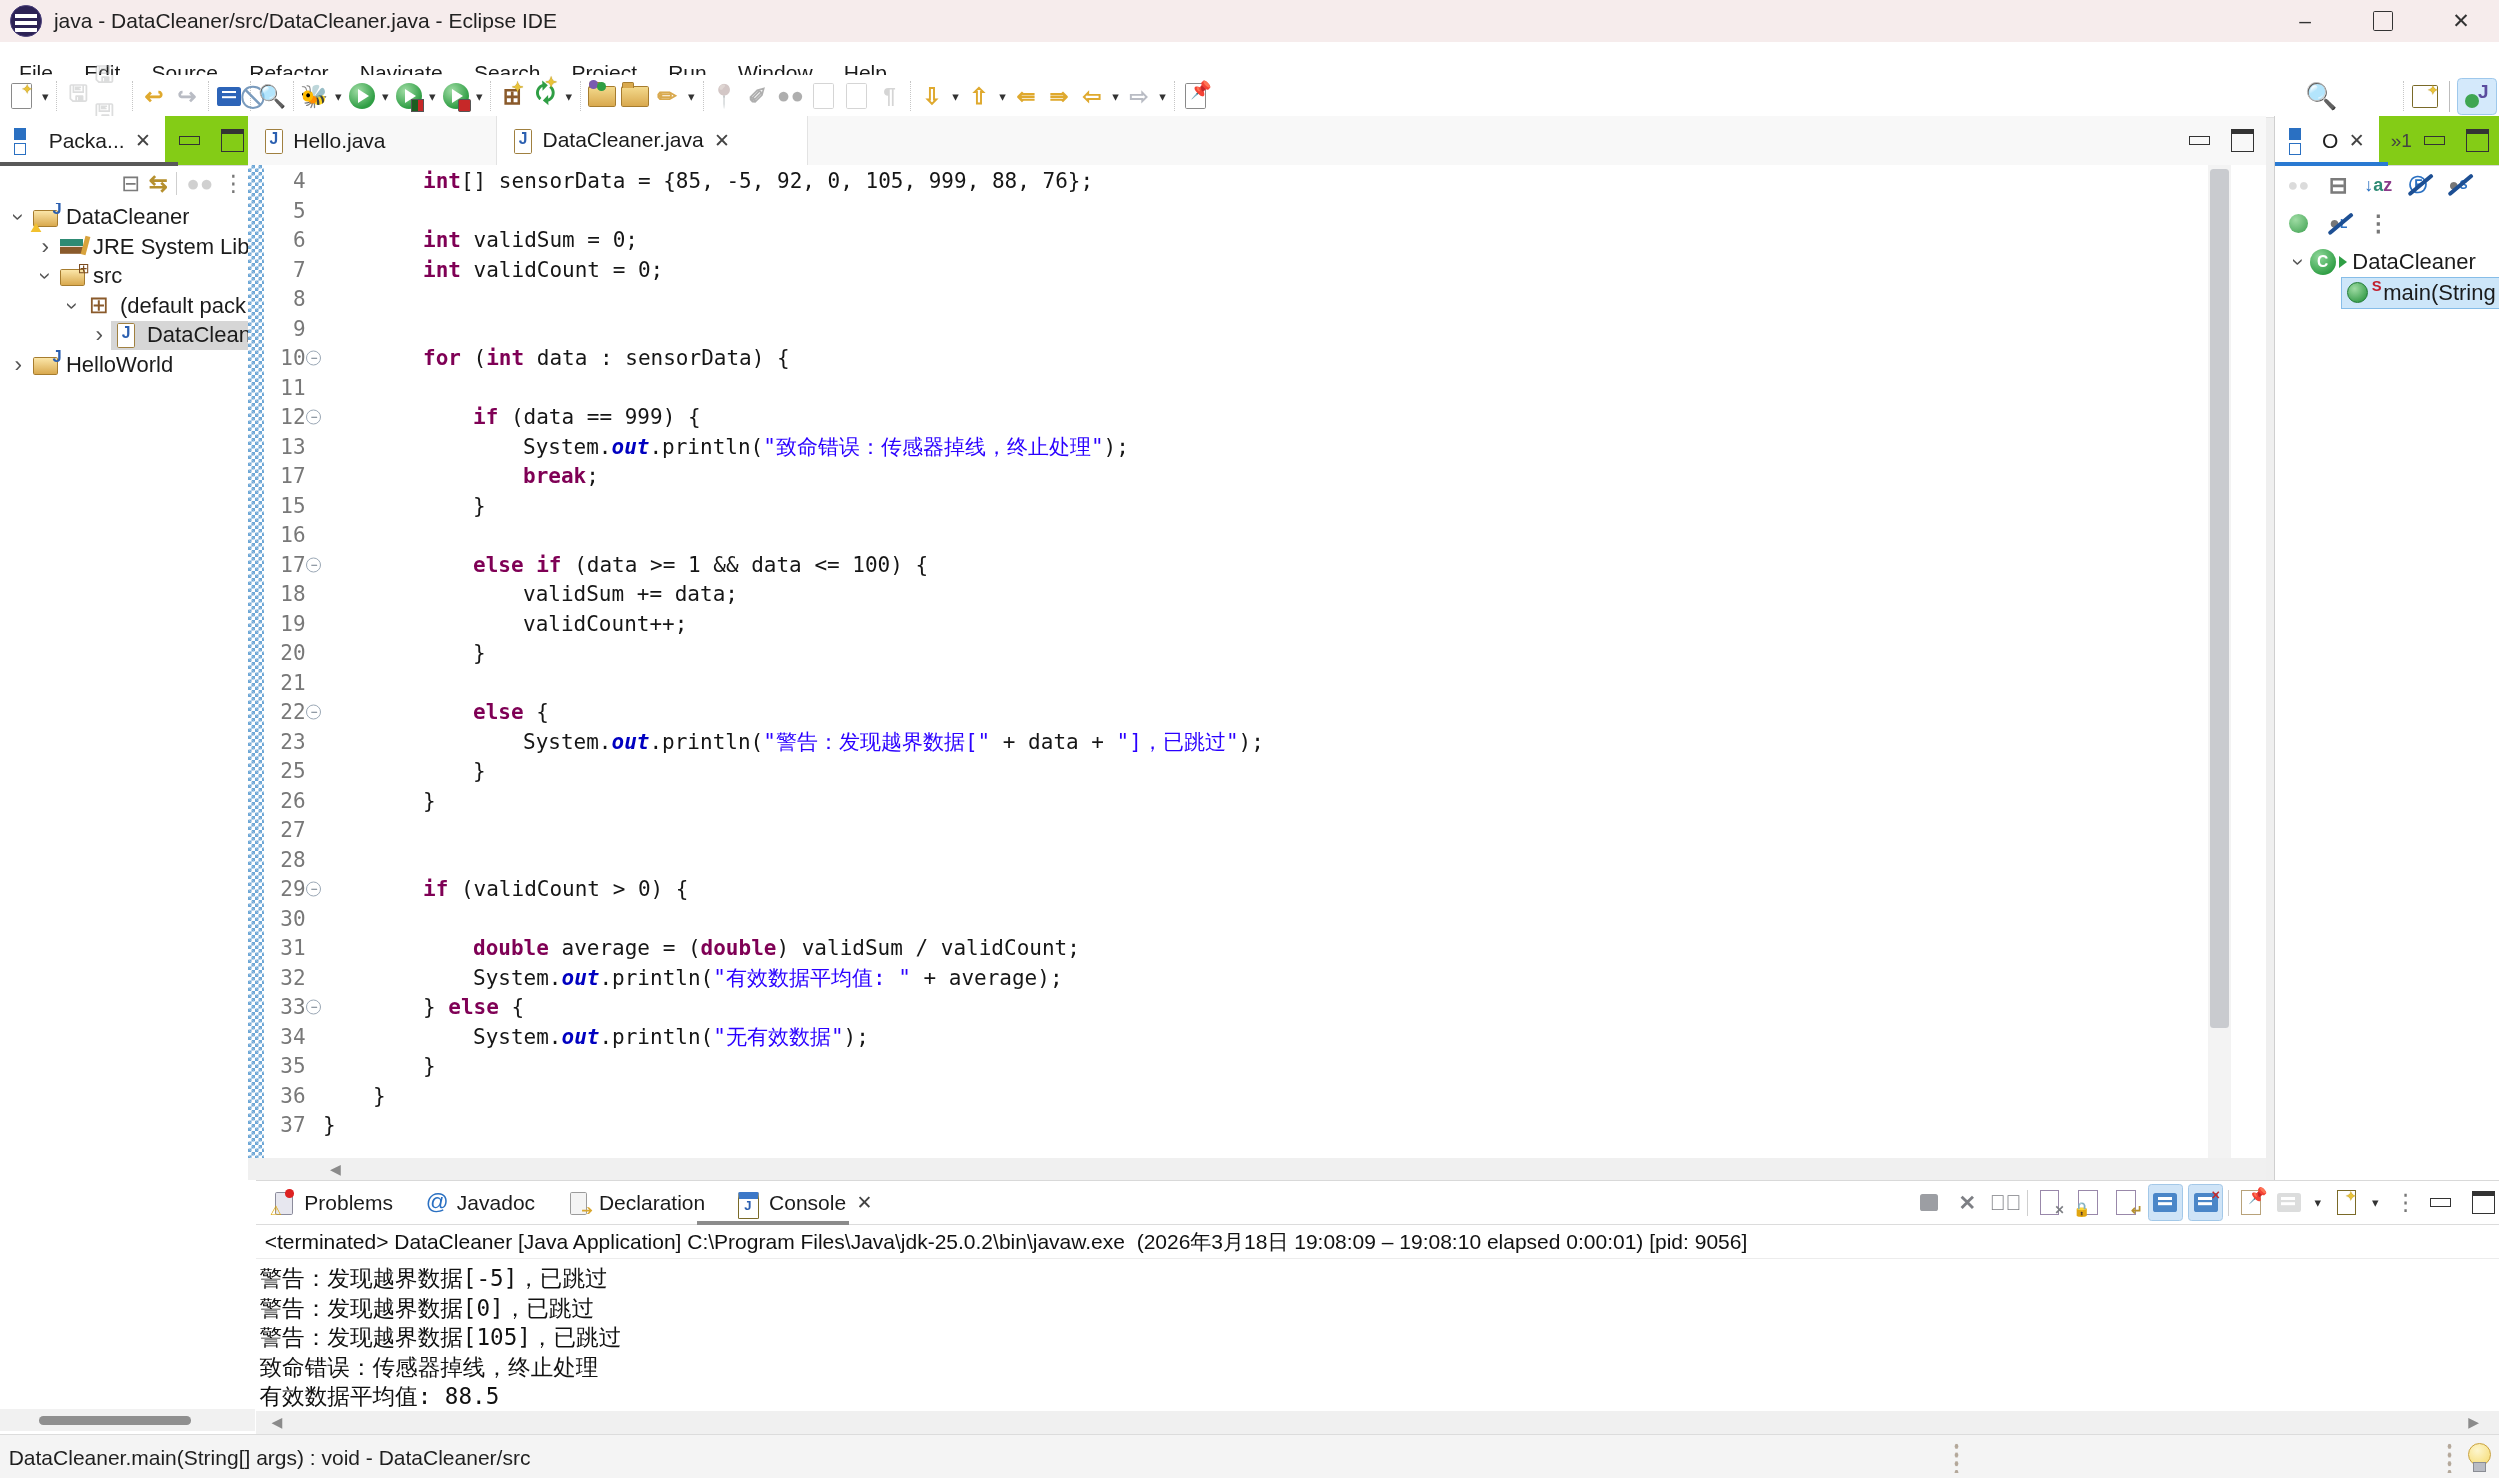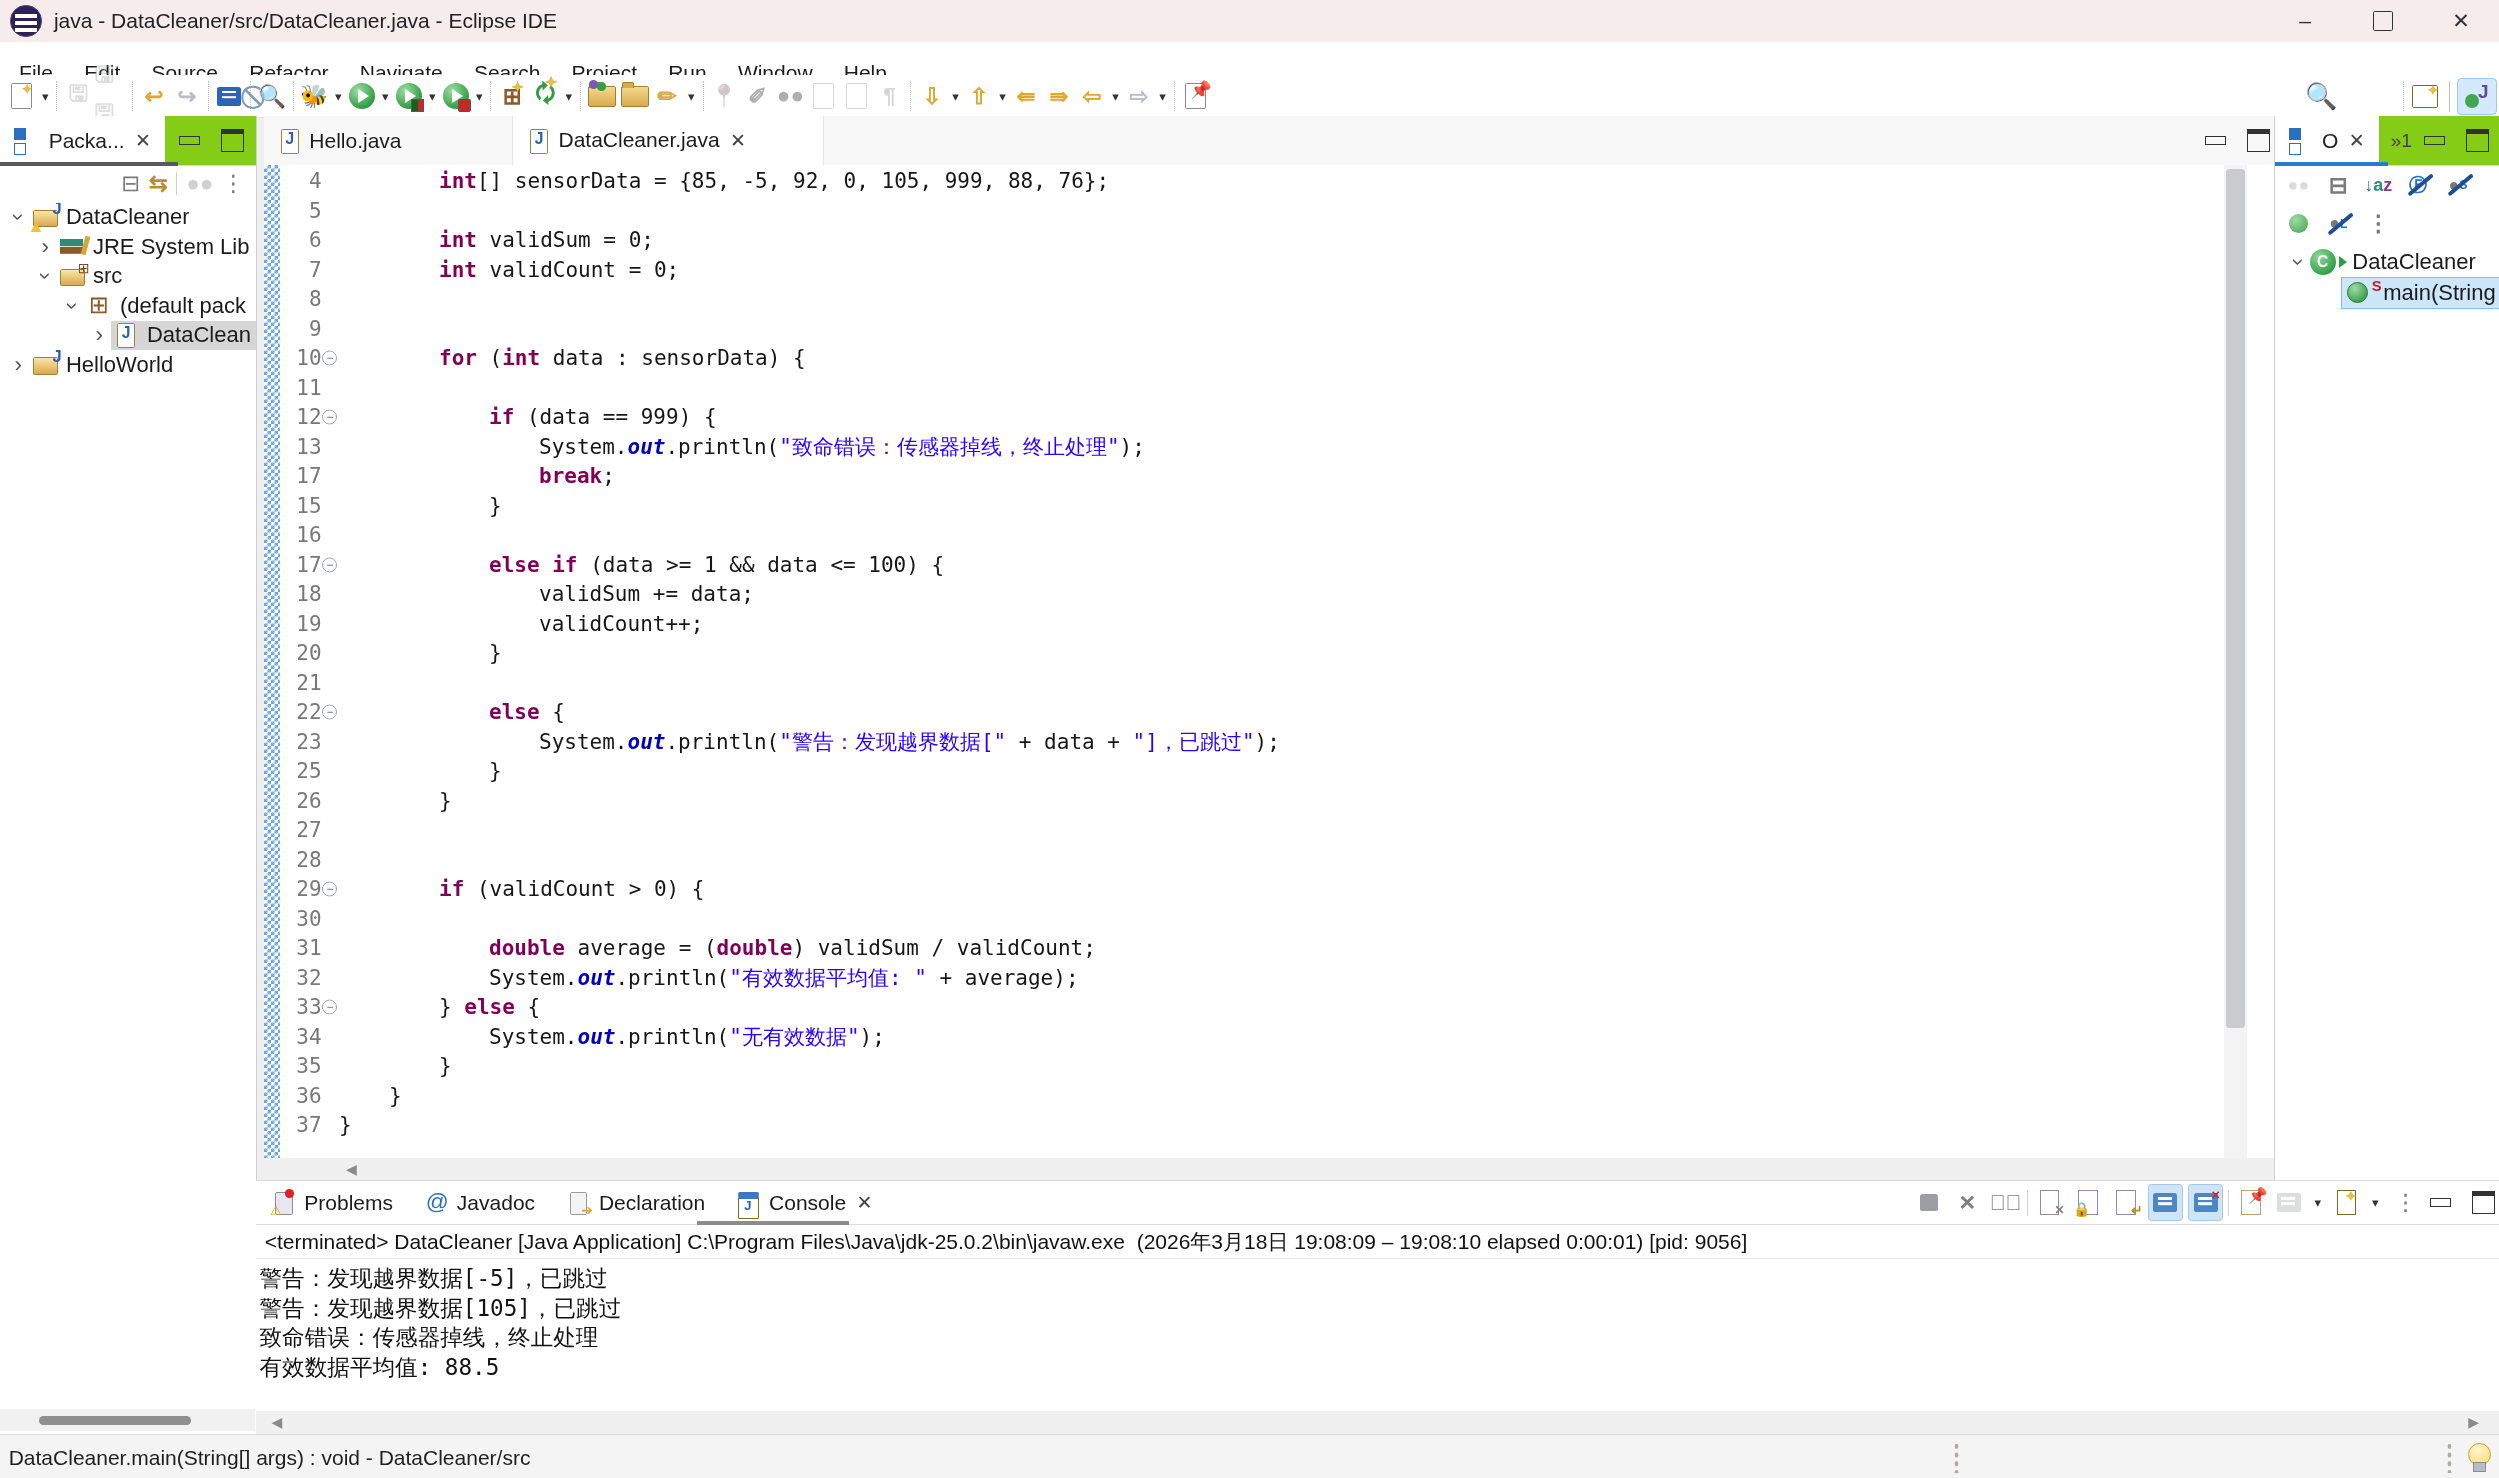--- a/index.html
+++ b/index.html
@@ -82,21 +82,21 @@
   .ti-src-folder::before{content:"";position:absolute;left:1.7px;top:5.2px;width:22.6px;height:15.6px;background:linear-gradient(#fbe6a9,#d9a94e);border:0.9px solid #a67c2e;border-radius:1.7px;}
   .ti-src-folder::after{content:"⊞";position:absolute;right:-1.7px;top:-3.5px;font-size:14px;color:#7a4a1e;}
   .ti-package::before{content:"⊞";position:absolute;left:3.5px;top:-1.7px;font-size:24px;color:#8a5a2b;}
   .ti-java-file::before{content:"";position:absolute;left:5.2px;top:0.9px;width:15.6px;height:22.6px;background:#fff;border:0.9px solid #a08040;border-radius:1.7px;}
   .ti-java-file::after{content:"J";position:absolute;left:9.5px;top:1.7px;color:#2b5fb0;font-weight:bold;font-size:15.6px;}
   .hscroll{position:absolute;left:0;bottom:2.6px;height:22.6px;background:#f1f1f1;}
   #pkg-hscroll{width:255px;}
   #pkg-hthumb{position:absolute;left:39px;top:7px;width:152px;height:8.7px;border-radius:4.3px;background:#8f8f8f;}
 
   
-  #editor-panel{left:264px;top:116px;width:2018px;height:1064px;}
+  #editor-panel{left:248px;top:116px;width:2018px;height:1064px;}
   #ed-tabrow{height:49px;background:#f8f8f8;border-bottom:0.9px solid #dcdcdc;display:flex;position:relative;}
   .edtab{display:flex;align-items:center;padding:0 15.6px;font-size:21px;background:#f8f8f8;border-right:0.9px solid #e3e3e3;position:relative;}
   .edtab.active{background:#fff;border-bottom:0.9px solid #fff;margin-bottom:-0.9px;}
   #ed-activebar{position:absolute;left:217px;top:0;width:279px;height:5.2px;background:#8c8c8c;}
   .jfile{width:21px;height:24px;position:relative;margin-right:8.7px;}
   .jfile::before{content:"";position:absolute;left:1.7px;top:0.9px;width:15.6px;height:22.6px;background:#fff;border:0.9px solid #a08040;border-radius:1.7px;}
   .jfile::after{content:"J";position:absolute;left:6px;top:1.7px;color:#2b5fb0;font-weight:bold;font-size:15.6px;}
   #ed-body{position:absolute;left:0;top:49px;width:2018px;height:994px;background:#fff;overflow:hidden;}
   #ed-annot{position:absolute;left:0;top:0;width:15.6px;height:994px;
      background-image:linear-gradient(45deg,#6ea7d6 25%,transparent 25%,transparent 75%,#6ea7d6 75%),
@@ -581,20 +581,21 @@
         </span>
       <span class="dd">▾</span>
       <span class="dots" style="margin:0 7px;">⋮</span>
       <span class="vmin2"></span>
       <span class="vmax2" style="margin-left:15.6px;"></span>
     </div>
   </div>
   <div class="c-header">&lt;terminated&gt; DataCleaner [Java Application] C:\Program Files\Java\jdk-25.0.2\bin\javaw.exe  (2026年3月18日 19:08:09 – 19:08:10 elapsed 0:00:01) [pid: 9056]</div>
   <div id="c-out">
       <div class="cline">警告：发现越界数据[-5]，已跳过</div>
+      <div class="cline">警告：发现越界数据[0]，已跳过</div>
       <div class="cline">警告：发现越界数据[105]，已跳过</div>
       <div class="cline">致命错误：传感器掉线，终止处理</div>
       <div class="cline">有效数据平均值: 88.5</div>
     </div>
   <div id="c-hscroll">
     <span class="scroll-arrow" style="left:15.6px;">◀</span>
     <span class="scroll-arrow" style="right:21px;">▶</span>
   </div>
 </div>
 

